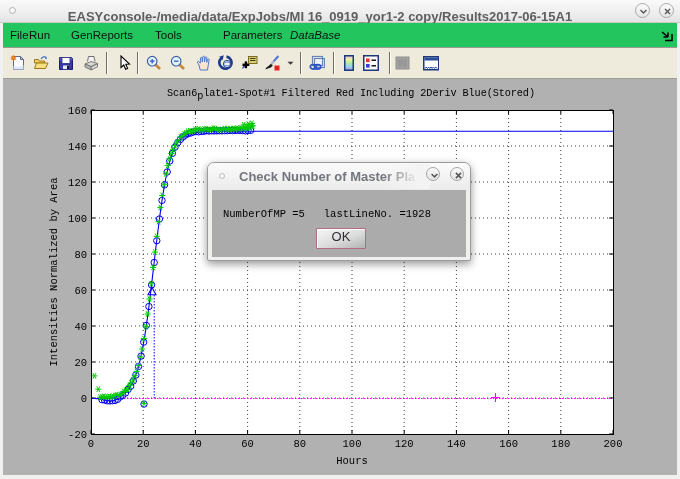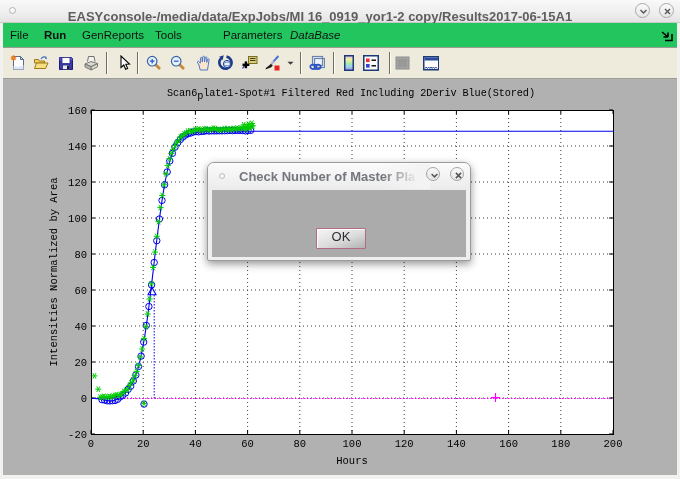--- a/index.html
+++ b/index.html
@@ -37,22 +37,22 @@
         </svg>
       </div>
  <div class="circbtn" style="left:659px;">
         <svg width="11" height="11" viewBox="0 0 11 11">
           <path d="M3 3 L8 8 M8 3 L3 8" fill="none" stroke="#555" stroke-width="1.4"></path>
         </svg>
       </div>
 </div>
 <div id="menubar">
  <span style="left:7px;">File</span>
- <span style="left:41px;font-weight:bold;">Run</span>
- <span style="left:79px;">GenReports</span>
+ <span style="left:26px;">Run</span>
+ <span style="left:68px;">GenReports</span>
  <span style="left:152px;">Tools</span>
  <span style="left:205px;padding-left:15px;">Parameters</span>
  <span style="left:287px;font-style:italic;">DataBase</span>
  <svg style="position:absolute;left:658px;top:8px;" width="12" height="11" viewBox="0 0 12 11">
         <path d="M1 1 L7 6 M7 6 L7 1.5 M7 6 L2.5 6 M4 9.5 L11 9.5 L11 3" fill="none" stroke="#000" stroke-width="1.6"></path>
       </svg>
 </div>
 <div id="toolbar">
       <div class="sep" style="left:102.5px;"></div>
       <div class="sep" style="left:134px;"></div>
@@ -440,16 +440,17 @@
             <path d="M2.6 4 L5.5 6.9 L8.4 4" fill="none" stroke="#565656" stroke-width="1.5"></path>
           </svg>
         </div>
    <div class="dcircbtn" style="left:242px;">
           <svg width="11" height="11" viewBox="0 0 11 11">
             <path d="M2.9 2.9 L8.1 8.1 M8.1 2.9 L2.9 8.1" fill="none" stroke="#565656" stroke-width="1.5"></path>
           </svg>
         </div>
  </div>
  <div id="dlgbody">
+   <div id="dlgmsg">NumberOfMP =5   lastLineNo. =1928</div>
    <div id="okbtn">OK</div>
  </div>
 </div>
 </div>
 
 </body></html>

